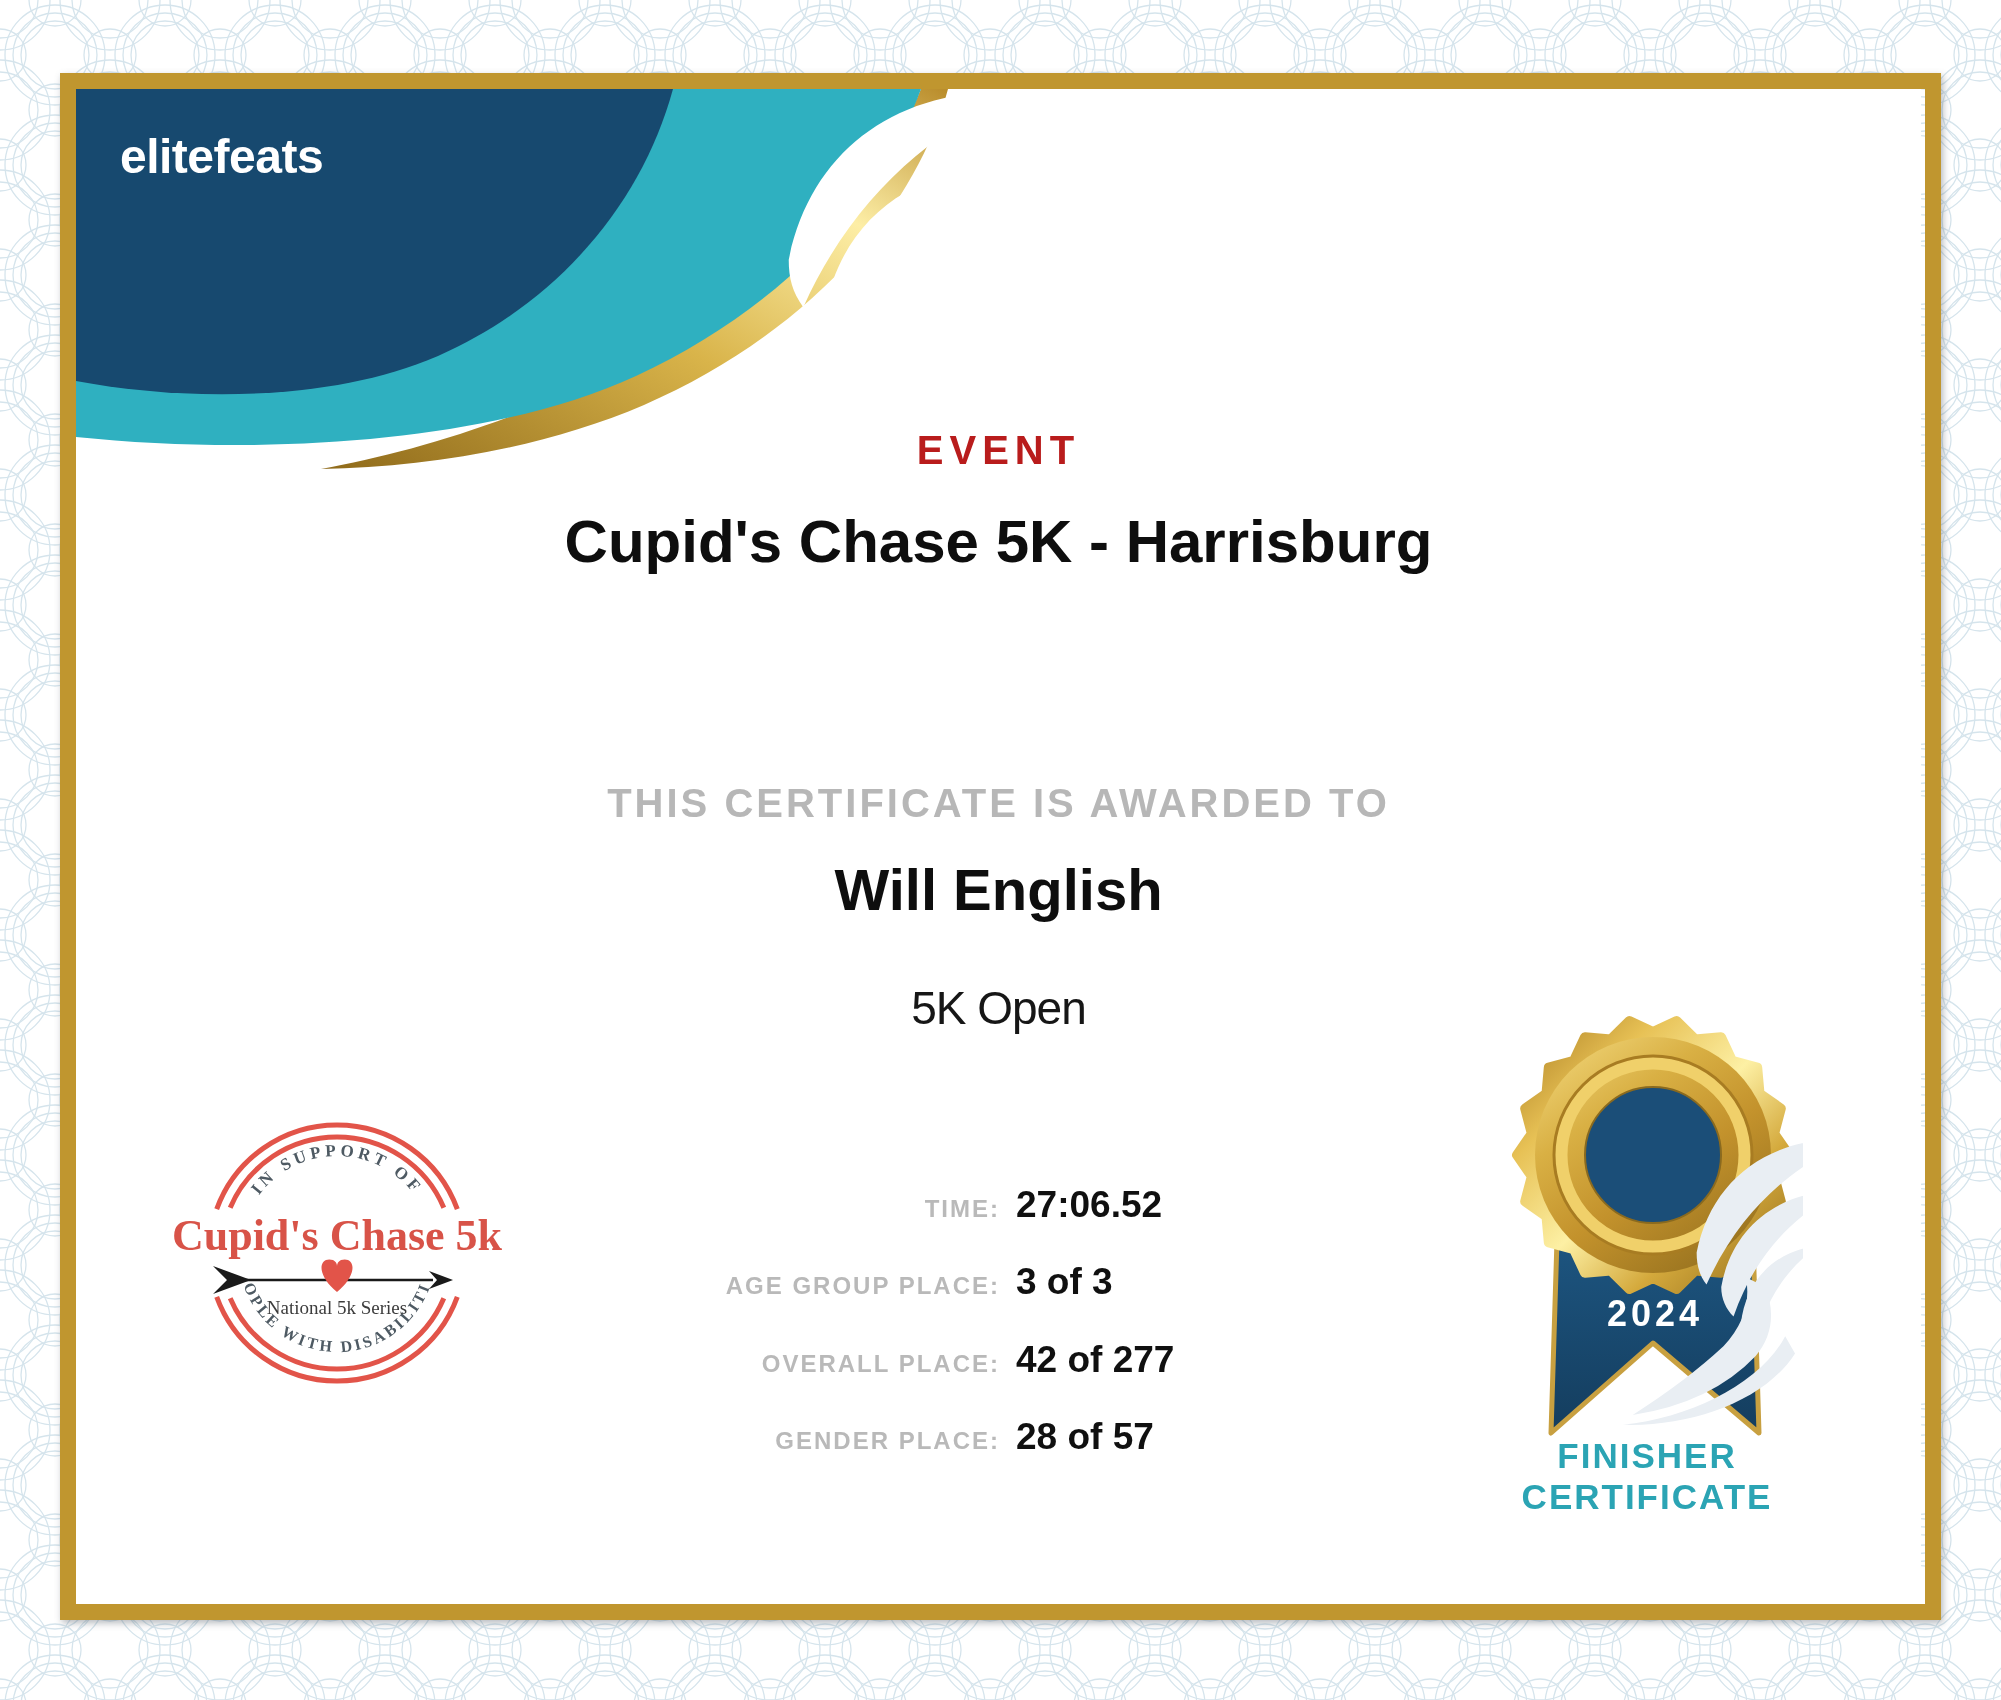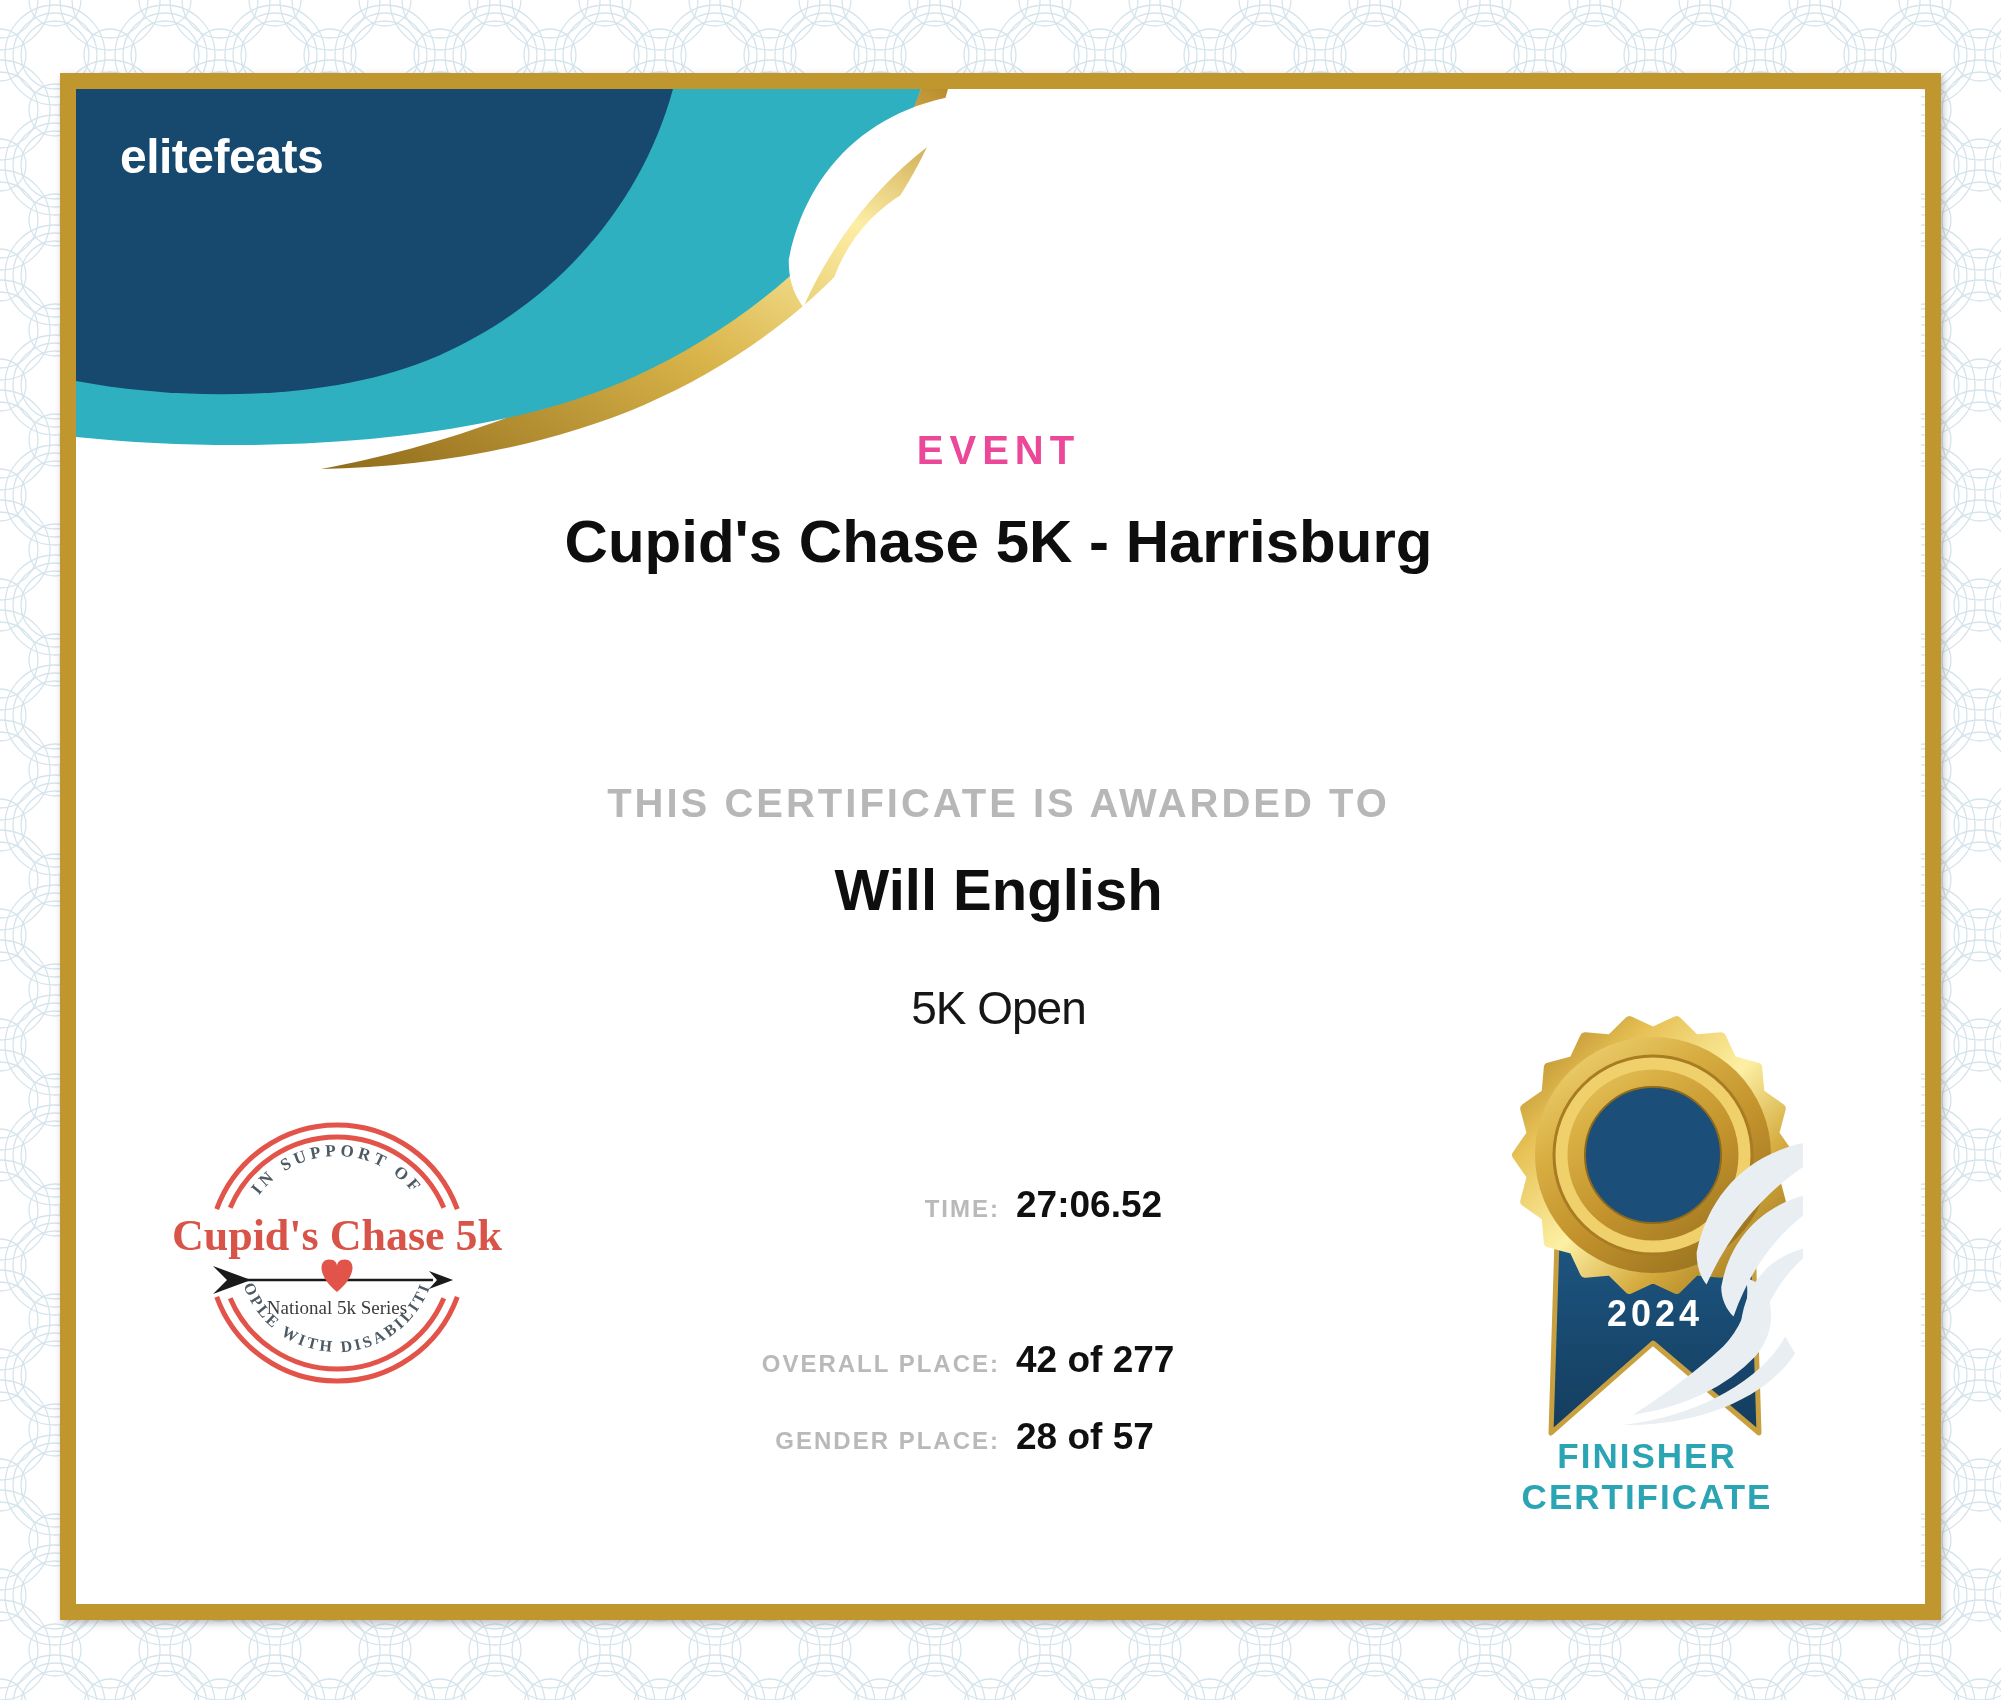--- a/index.html
+++ b/index.html
@@ -14,21 +14,21 @@
     box-sizing:border-box;border:16px solid #c0962f;
     background:transparent;
     box-shadow:2px 3px 7px rgba(90,100,110,.45);
   }
   .inner{
     position:absolute;left:76px;top:89px;width:1845px;height:1515px;
     background:#ffffff;overflow:hidden;
   }
   .abs{position:absolute;}
   .center-text{left:0;width:100%;text-align:center;}
-  .event-label{top:339px;font-size:40px;line-height:44px;font-weight:700;color:#ec4899;letter-spacing:6px;}
+  .event-label{top:339px;font-size:40px;line-height:44px;font-weight:700;color:#b91c1c;letter-spacing:6px;}
   .event-title{top:420px;font-size:60px;line-height:66px;font-weight:700;color:#0e0e0e;letter-spacing:0px;}
   .award-heading{top:692px;font-size:40px;line-height:44px;font-weight:700;color:#b7b7b7;letter-spacing:3px;}
   .recipient{top:766px;font-size:58px;line-height:70px;font-weight:800;color:#0e0e0e;}
   .division{top:893px;font-size:46px;line-height:52px;font-weight:400;color:#161616;letter-spacing:-1px;}
   .stats-heading{
     top:965px;left:794px;transform:translateX(-50%);
     font-size:40px;line-height:48px;font-weight:700;color:#b4b4b4;letter-spacing:4px;white-space:nowrap;
   }
   .stat-row{left:0;width:100%;display:flex;align-items:baseline;line-height:48px;}
   .stat-row .lbl{flex:0 0 924px;text-align:right;font-size:24px;font-weight:600;color:#b9b9b9;letter-spacing:2px;white-space:nowrap;}
@@ -127,20 +127,24 @@
   <div class="abs center-text event-title">Cupid's Chase 5K - Harrisburg</div>
   <div class="abs center-text award-heading">THIS CERTIFICATE IS AWARDED TO</div>
   <div class="abs center-text recipient">Will English</div>
   <div class="abs center-text division">5K Open</div>
 
 
   <div class="abs stat-row row-1">
     <span class="lbl">TIME:</span>
     <span class="val">27:06.52</span>
   </div>
+  <div class="abs stat-row row-2">
+    <span class="lbl">AGE GROUP PLACE:</span>
+    <span class="val">3 of 3</span>
+  </div>
   <div class="abs stat-row row-3">
     <span class="lbl">OVERALL PLACE:</span>
     <span class="val">42 of 277</span>
   </div>
   <div class="abs stat-row row-4">
     <span class="lbl">GENDER PLACE:</span>
     <span class="val">28 of 57</span>
   </div>
 
   <svg class="abs stamp-svg" width="340" height="310" viewBox="0 0 340 310">

